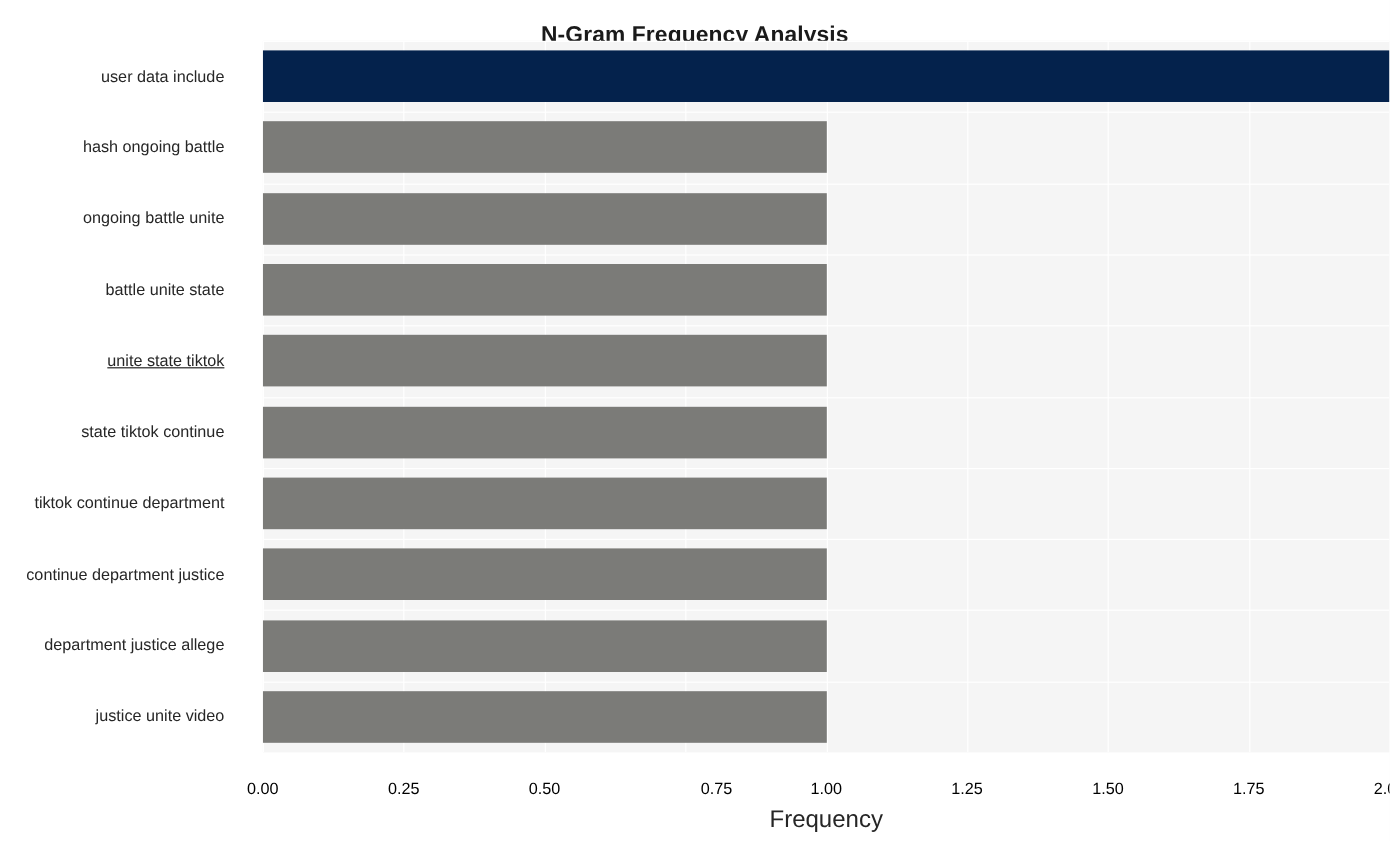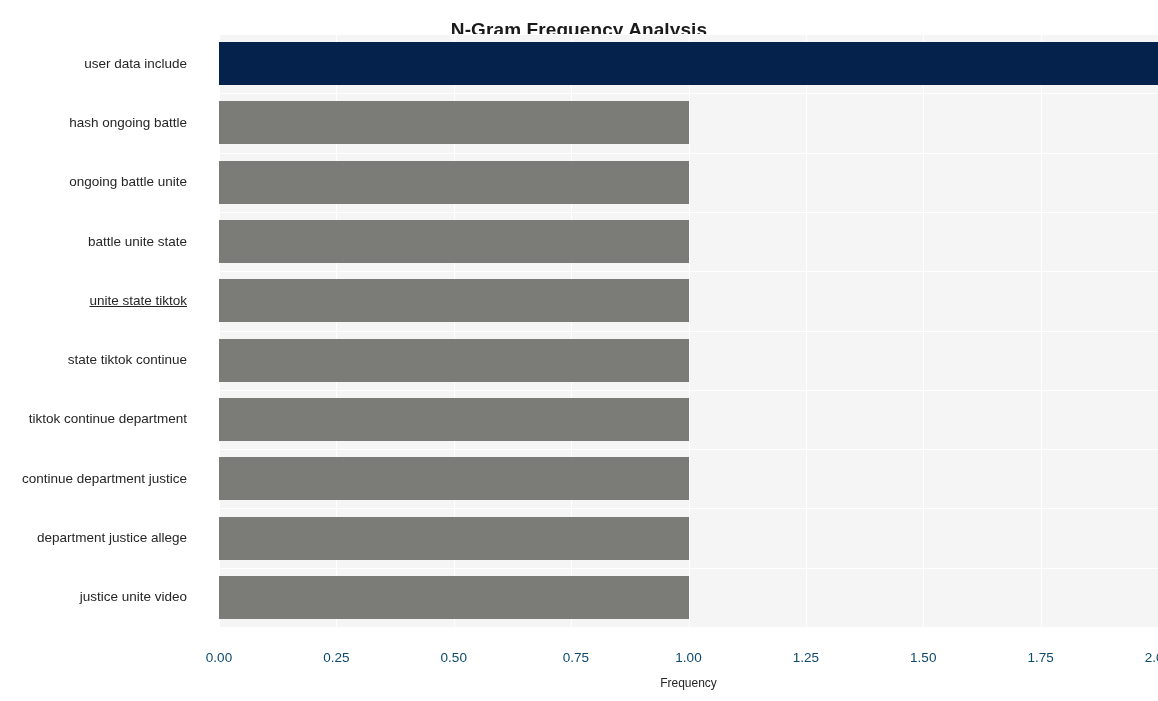--- a/index.html
+++ b/index.html
@@ -92,33 +92,33 @@
     position: absolute;
     left: 0;
     top: 0;
     width: 1158px;
     height: 701px;
   }
   .xlabel {
     position: absolute;
     top: 650px;
     font-size: 13.5px;
-    color: #0c4a6e;
+    color: #000000;
     line-height: 16px;
     text-align: center;
     width: 80px;
     white-space: nowrap;
   }
   #x-axis-title {
     position: absolute;
     left: 219px;
     top: 674px;
     width: 939px;
     text-align: center;
-    font-size: 12px;
+    font-size: 20px;
     color: #262626;
     line-height: 18px;
   }
 </style>
 </head>
 <body>
 
 <div id="figure" style="background: rgb(255, 255, 255);">
 
   <div id="chart-title">N-Gram Frequency Analysis</div>
@@ -167,21 +167,21 @@
       <div class="ylabel" style="top: 352.15px;">state tiktok continue</div>
       <div class="ylabel" style="top: 411.45px;">tiktok continue department</div>
       <div class="ylabel" style="top: 470.75px;">continue department justice</div>
       <div class="ylabel" style="top: 530.05px; padding-left: 32px;">department justice allege</div>
       <div class="ylabel" style="top: 589.35px;">justice unite video</div>
     </div>
   <div id="x-axis-labels">
       <div class="xlabel" style="left: 179px;">0.00</div>
       <div class="xlabel" style="left: 296.375px;">0.25</div>
       <div class="xlabel" style="left: 413.75px;">0.50</div>
-      <div class="xlabel" style="left: 509px; text-align: right;">0.75</div>
+      <div class="xlabel" style="left: 557px;">0.75</div>
       <div class="xlabel" style="left: 648.5px;">1.00</div>
       <div class="xlabel" style="left: 765.875px;">1.25</div>
       <div class="xlabel" style="left: 883.25px;">1.50</div>
       <div class="xlabel" style="left: 1000.62px;">1.75</div>
       <div class="xlabel" style="left: 1118px;">2.00</div>
     </div>
 
   <div id="x-axis-title">Frequency</div>
 
 </div>

